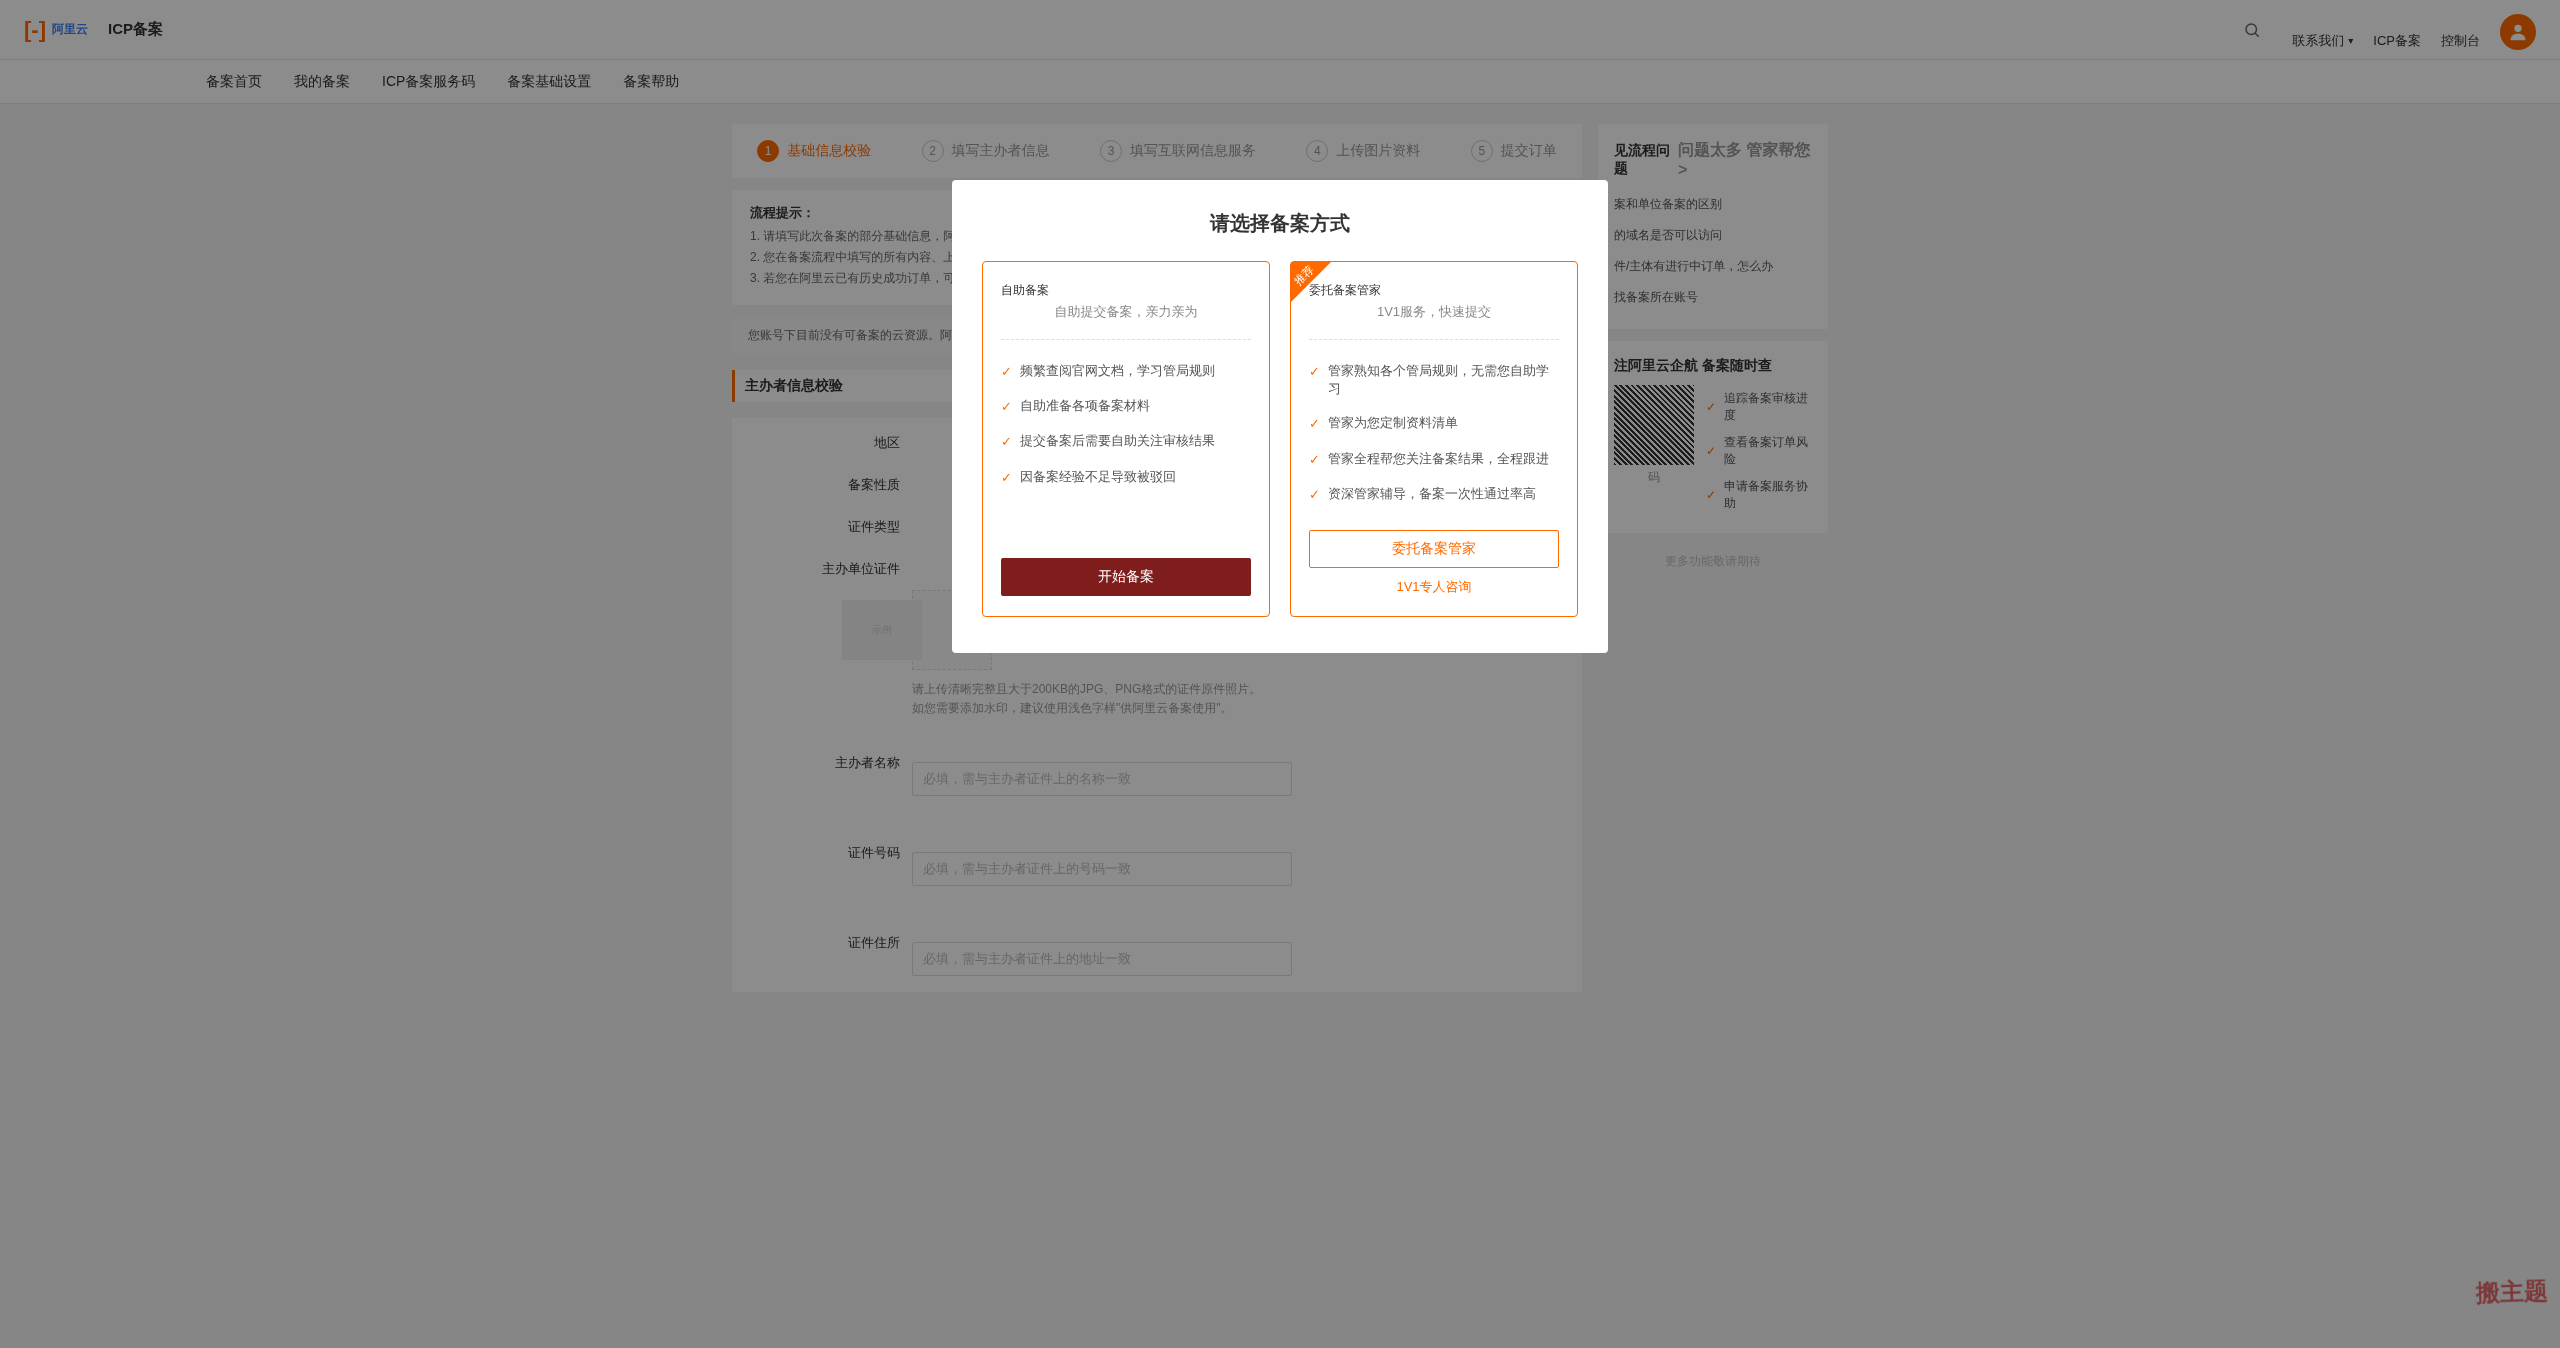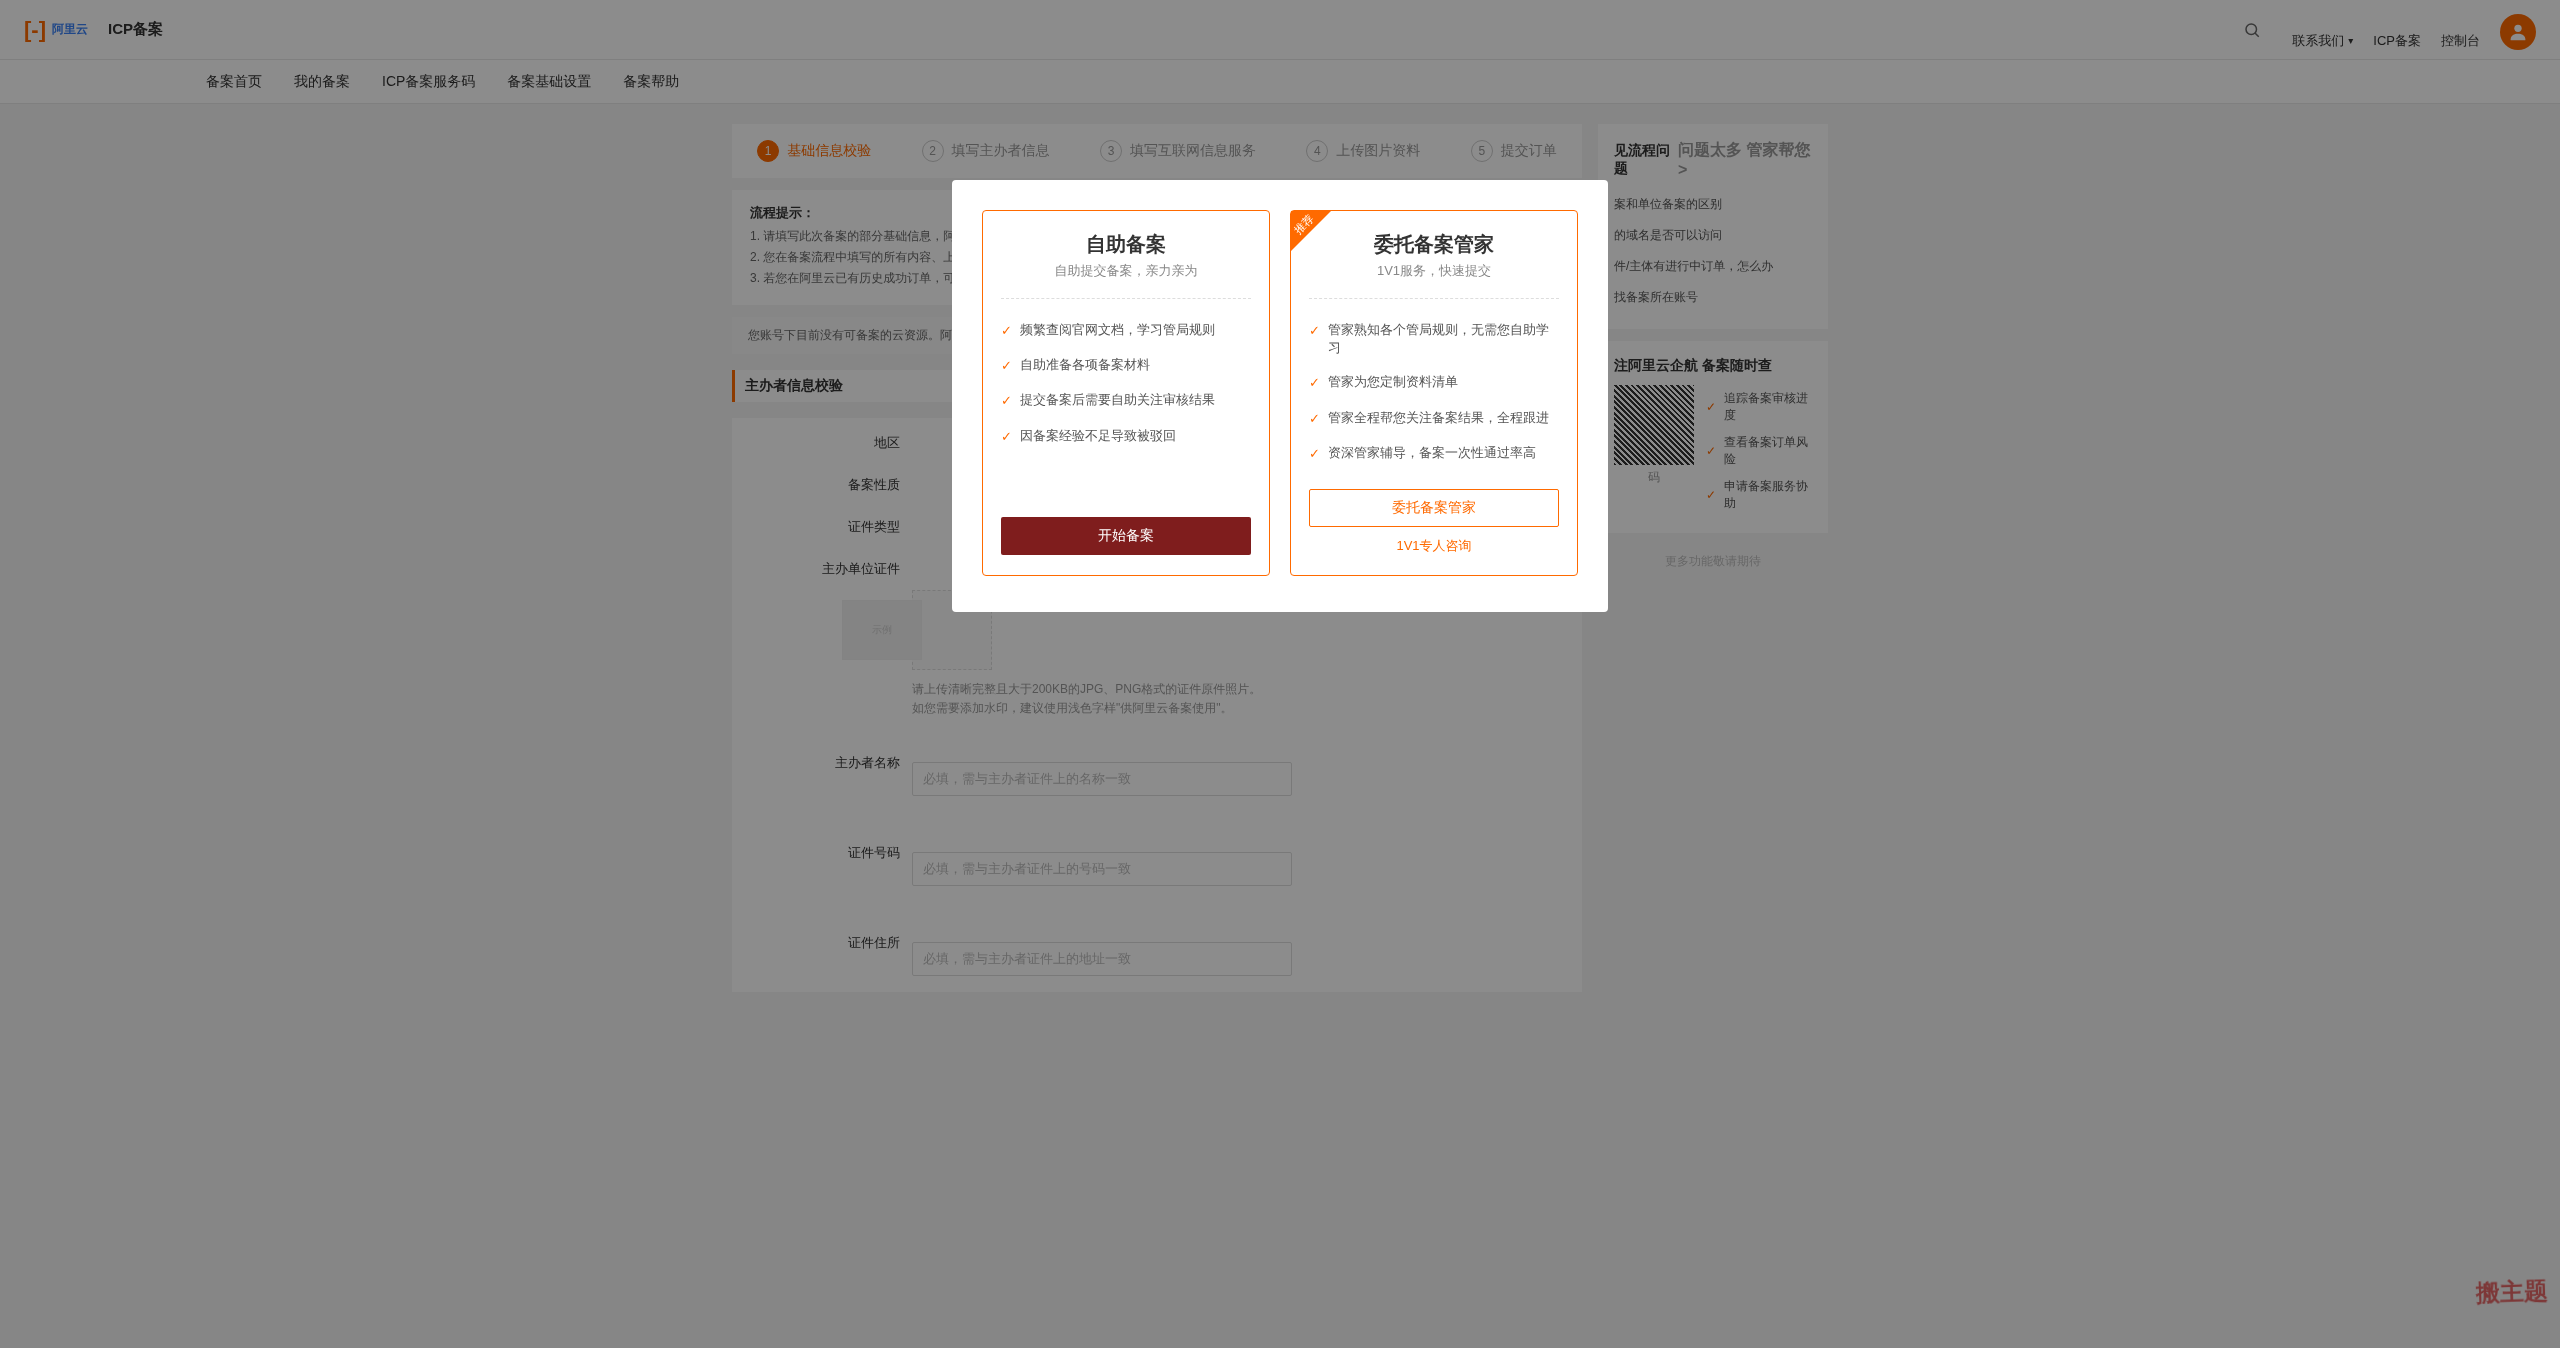--- a/index.html
+++ b/index.html
@@ -85,21 +85,21 @@
     .side-flex { display: flex; gap: 12px; align-items: flex-start; }
     .side-footer { text-align: center; color: #bbb; font-size: 12px; padding: 8px 0; }
 
     
     .overlay { position: fixed; inset: 0; background: rgba(0,0,0,0.45); display: flex; align-items: flex-start; justify-content: center; padding-top: 180px; z-index: 100; }
     .modal { background: #fff; width: 656px; border-radius: 4px; padding: 30px 30px 36px; }
     .modal-title { text-align: center; font-size: 20px; font-weight: 600; margin-bottom: 24px; }
     .modal-cards { display: flex; gap: 20px; }
     .modal-card { flex: 1; border: 1px solid #ff6a00; border-radius: 4px; padding: 20px 18px; position: relative; display: flex; flex-direction: column; }
     .modal-card.plain { border-color: #ff6a00; }
-    .modal-card-title { text-align: center; font-size: 20px; font-weight: 700; margin-bottom: 4px; }
+    .modal-card-title { text-align: left; font-size: 12px; font-weight: 400; margin-bottom: 4px; }
     .modal-card-sub { text-align: center; font-size: 13px; color: #888; margin-bottom: 6px; }
     .modal-divider { height: 0; border-top: 1px dashed #ddd; margin: 12px 0 14px; }
     .modal-list { margin-bottom: 18px; flex: 1; }
     .modal-check-item { display: flex; align-items: flex-start; gap: 8px; font-size: 13px; color: #555; padding: 8px 0; line-height: 1.4; }
     .modal-check-item .orange-check { flex-shrink: 0; margin-top: 1px; }
     .modal-btn-primary { background: #7f1d1d; color: #fff; text-align: center; padding: 10px 0; cursor: pointer; font-size: 14px; border-radius: 2px; }
     .modal-btn-secondary { border: 1px solid #ff6a00; color: #ff6a00; text-align: center; padding: 9px 0; cursor: pointer; font-size: 14px; border-radius: 2px; margin-bottom: 10px; }
     .modal-link { color: #ff6a00; text-align: center; font-size: 13px; cursor: pointer; }
     .badge-corner {
       position: absolute; top: 0; left: 0;
@@ -262,20 +262,21 @@
             </div>
         </div>
       </div>
     </div>
     <div class="side-footer">更多功能敬请期待</div>
   </aside>
 </div>
 
 <div class="overlay">
   <div class="modal">
+    <div class="modal-title">请选择备案方式</div>
     <div class="modal-cards">
       <div class="modal-card plain">
         <div class="modal-card-title">自助备案</div>
         <div class="modal-card-sub">自助提交备案，亲力亲为</div>
         <div class="modal-divider"></div>
         <div class="modal-list">
           <div class="modal-check-item">
               <span class="orange-check">✓</span>
               <span>频繁查阅官网文档，学习管局规则</span>
             </div>

